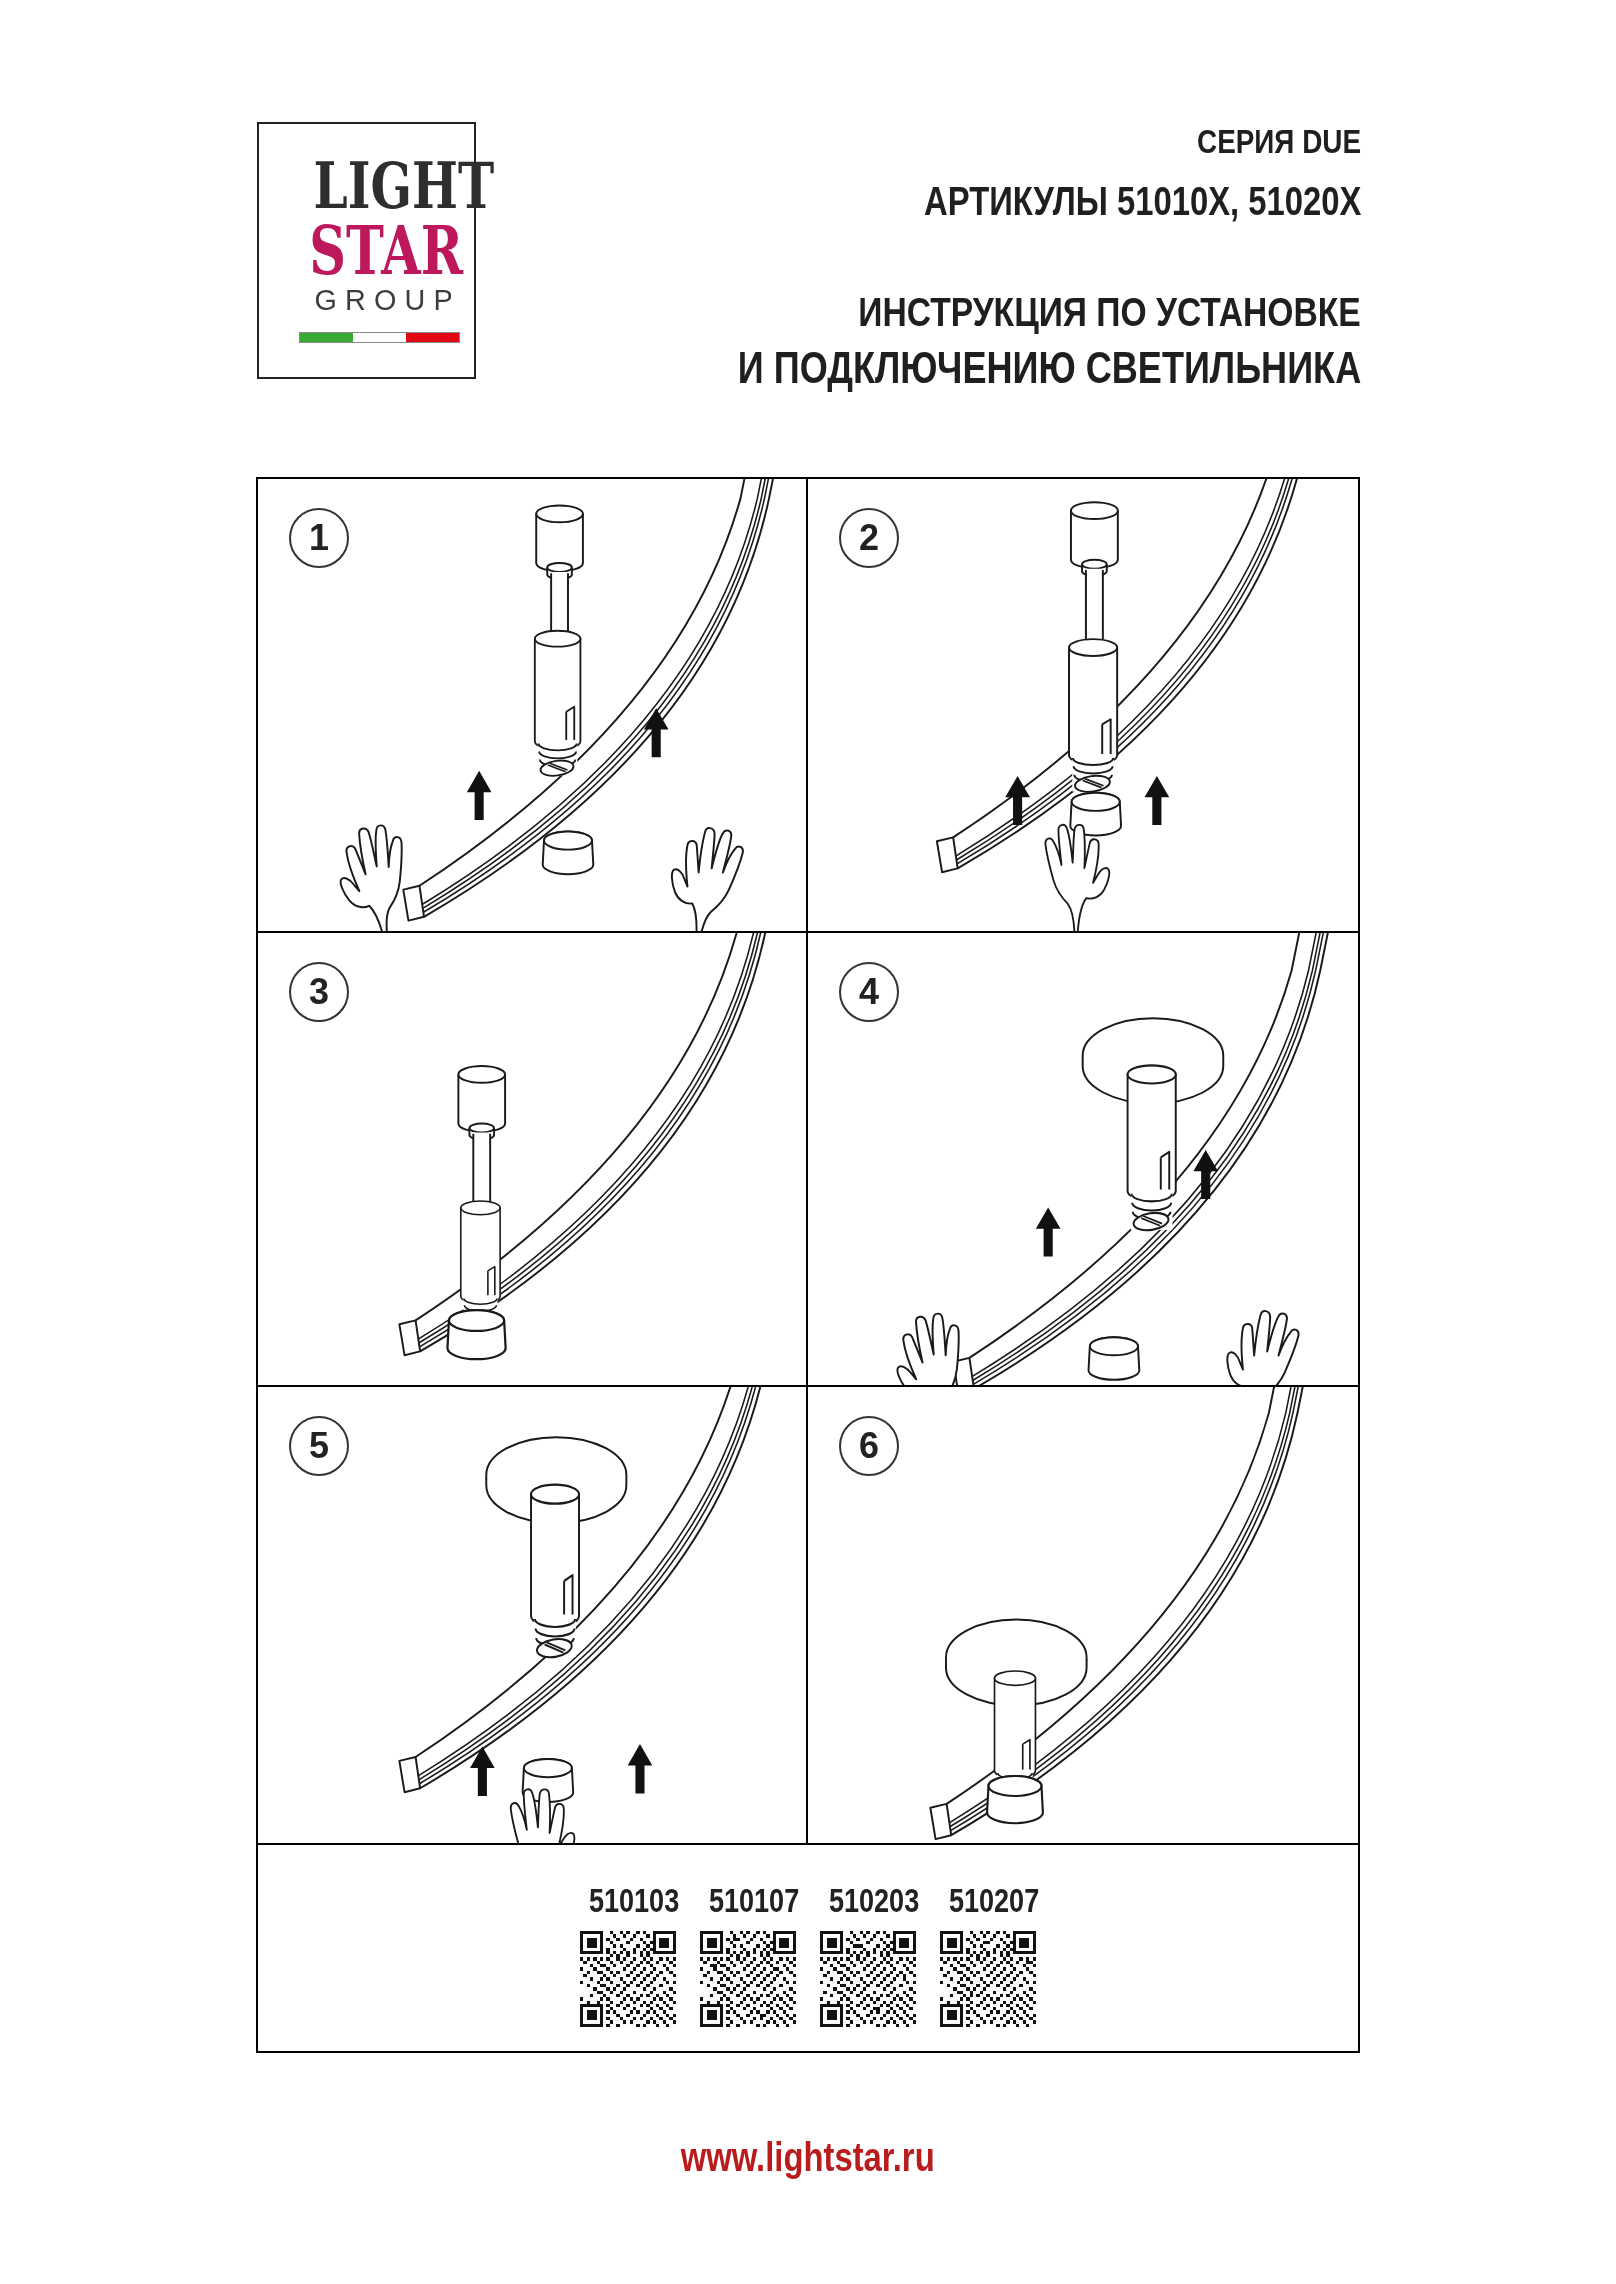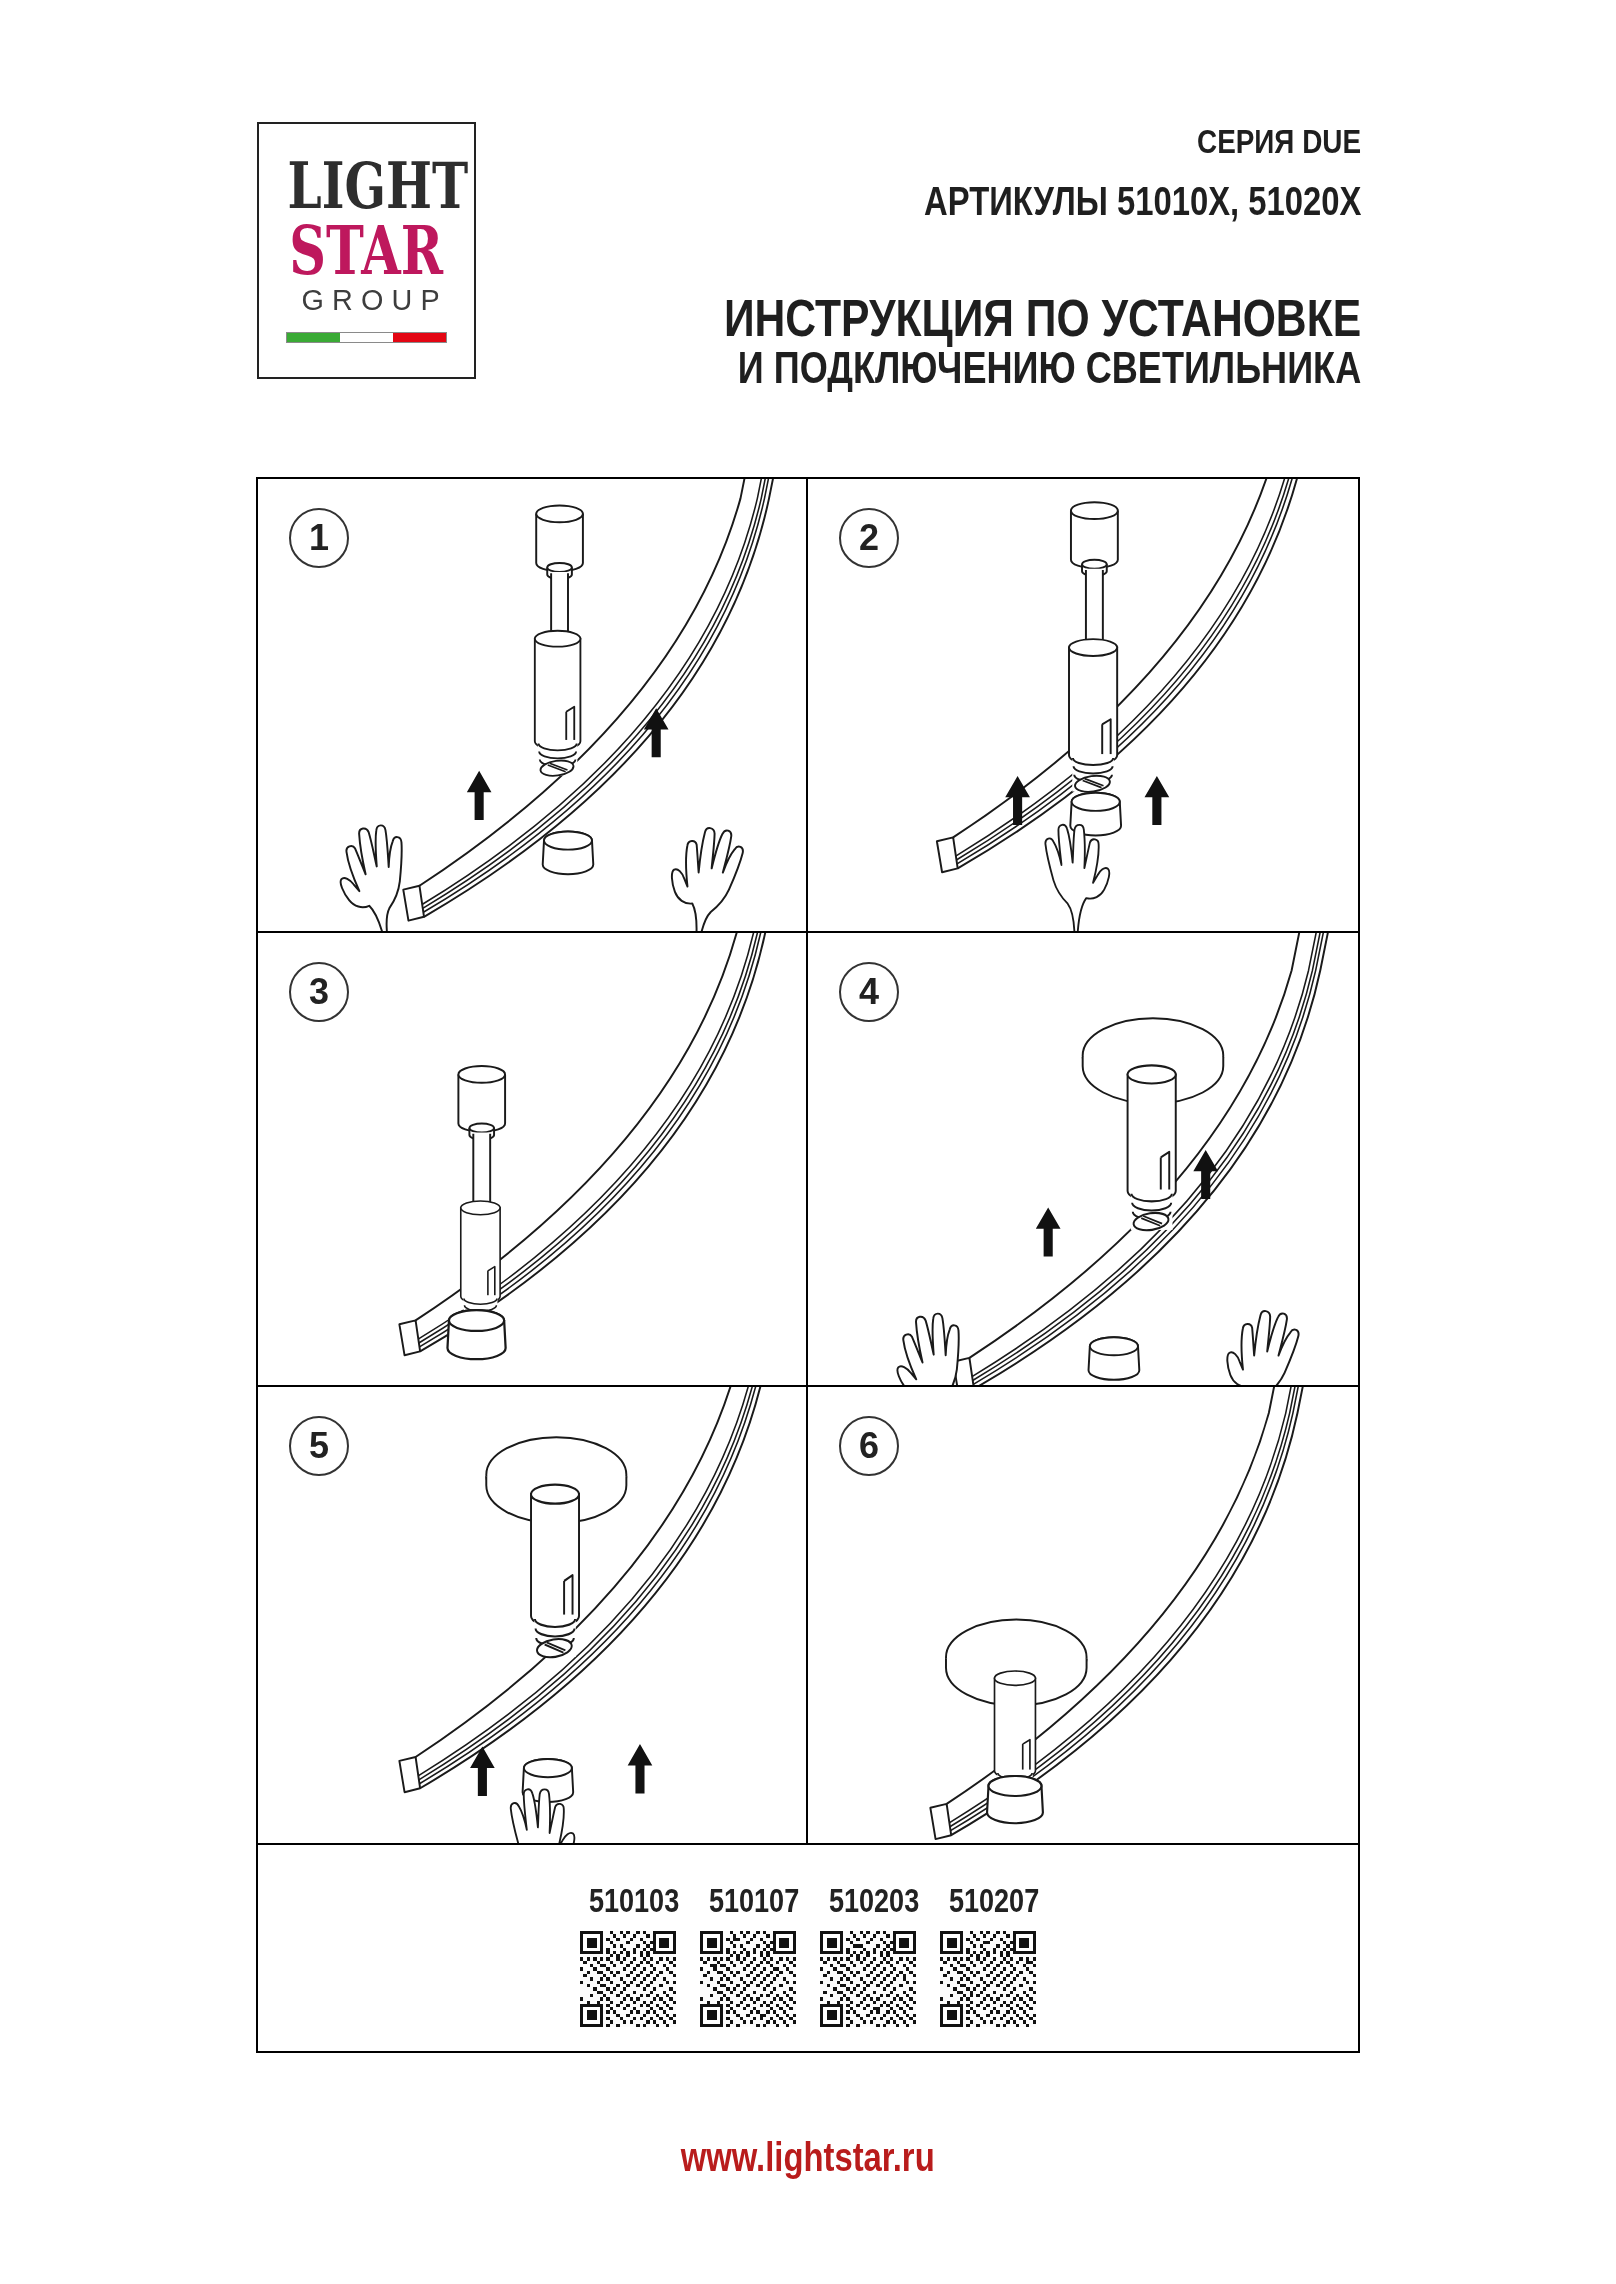--- a/index.html
+++ b/index.html
@@ -1,38 +1,38 @@
 <!DOCTYPE html>
 <html style="font-size:10.4px"><head>
 <meta charset="utf-8">
 <style>
   html,body{margin:0;padding:0;background:#e8e8e8;}
   .page{position:relative;width:1616px;height:2284px;background:#ffffff;
         font-family:"Liberation Sans",sans-serif;color:#1a1a1a;overflow:hidden;margin:0 auto;}
 
   
   .logo{position:absolute;left:257px;top:122px;width:219px;height:257px;
-        border:2px solid #222;box-sizing:border-box;text-align:center;background:#fff;}
+        border:2px solid #222;box-sizing:border-box;text-align:center;background:#fff;padding-left:26px;}
   .logo .l1{margin-top:33px;font-family:"DejaVu Serif","Liberation Serif",serif;
             font-weight:700;font-size:64px;line-height:0.92;color:#2e2e2e;}
   .logo .l2{font-family:"DejaVu Serif","Liberation Serif",serif;font-weight:700;
             font-size:67px;line-height:0.92;margin-top:3.9px;color:#be185d;}
   .logo .l1 span,.logo .l2 span{display:inline-block;transform:scaleX(0.76);transform-origin:center;}
   .logo .l3{margin-top:2px;font-size:30px;font-weight:400;letter-spacing:8.5px;
             color:#3d3d3d;text-indent:8.5px;}
   .logo .l3 span{display:inline-block;transform:scaleX(0.96);}
   .flag{margin:14.3px auto 0;width:159px;height:9.8px;display:flex;border:0.7px solid #8a8a8a;box-sizing:content-box;}
   .flag i{flex:1;display:block;}
 
   
   .t-line{position:absolute;right:255px;font-weight:bold;color:#1f1f1f;white-space:nowrap;line-height:1;}
   .t-line span{display:inline-block;transform:scaleX(0.82);transform-origin:right center;}
   .t1{top:124px;font-size:34px;}
   .t2{top:181px;font-size:40px;}
-  .t3{top:292px;font-size:52px;}
+  .t3{top:292px;font-size:41px;}
   .t4{top:346px;font-size:44px;}
 
   
   .grid{position:absolute;left:256px;top:477px;width:1104px;height:1576px;
         border:2px solid #000;box-sizing:border-box;display:grid;
         grid-template-columns:1fr 1fr;grid-template-rows:454px 454px 458px 1fr;background:#fff;}
   .cell{position:relative;border-bottom:2px solid #000;overflow:hidden;}
   .cell.left{border-right:2px solid #000;}
   .badge{position:absolute;left:31px;top:29px;width:56px;height:56px;border:2px solid #333;
          border-radius:50%;display:flex;align-items:center;justify-content:center;

